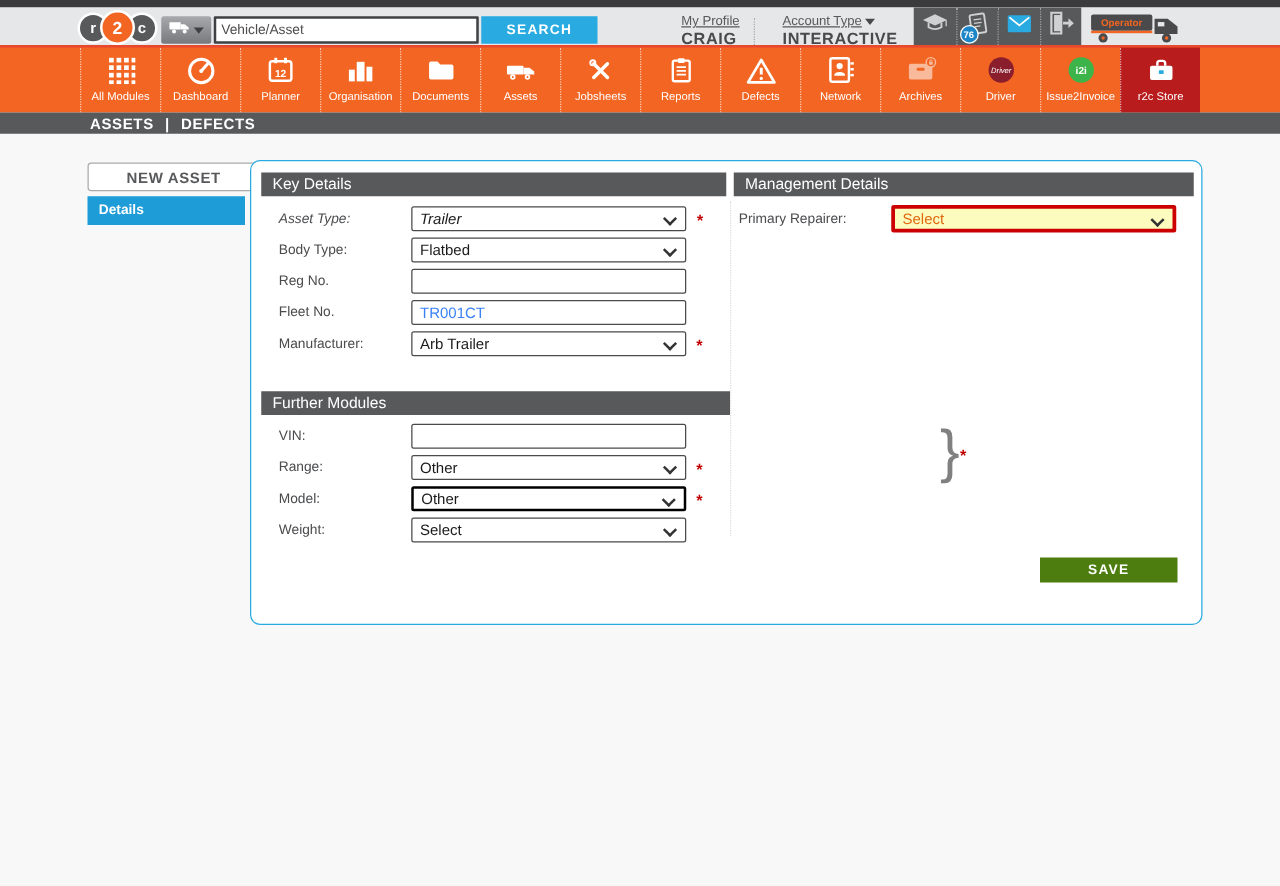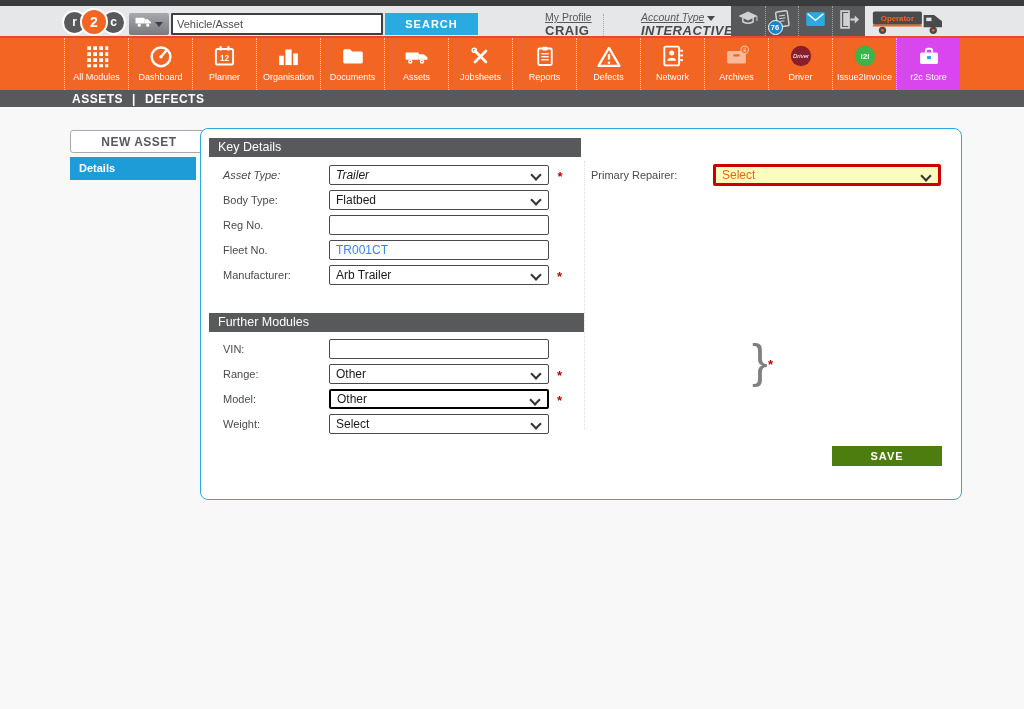--- a/index.html
+++ b/index.html
@@ -33,21 +33,21 @@
   .badge{position:absolute;left:2px;bottom:1px;width:13px;height:13px;border-radius:50%;background:#1c86c8;
     border:1px solid #fff;color:#fff;font-size:7.5px;font-weight:bold;display:flex;align-items:center;justify-content:center;}
   .operator{position:absolute;left:872px;top:2px;cursor:pointer;}
 
   
   .nav{position:absolute;left:0;top:36px;width:1024px;height:54px;background:#f26522;border-top:2px solid #e8482e;box-sizing:border-box;display:flex;padding-left:64px;}
   .nav-item{width:64px;height:100%;box-sizing:border-box;display:flex;flex-direction:column;align-items:center;justify-content:flex-start;
     border-left:1px dotted rgba(255,255,255,.65);cursor:pointer;padding-top:3px;}
   .nav-item .nico{height:30px;display:flex;align-items:center;justify-content:center;}
   .nav-item .nlabel{font-size:9px;color:#fff;white-space:nowrap;margin-top:1px;}
-  .nav-item.active{background:#d946ef;}
+  .nav-item.active{background:#b91c1c;}
   .nav-item.disabled .nico{opacity:.55;}
 
   
   .breadcrumb{position:absolute;left:0;top:90px;width:1024px;height:17px;background:#58595b;color:#fff;
     font-size:12px;font-weight:bold;display:flex;align-items:center;padding-left:72px;box-sizing:border-box;letter-spacing:.5px;}
   .breadcrumb .sep{margin:0 9px;font-weight:bold;}
 
   
   .new-asset-btn{position:absolute;left:70px;top:130px;width:138px;height:23px;background:#fff;border:1px solid #a7a9ac;
     border-radius:3px;font-family:"Liberation Sans",sans-serif;font-size:12px;font-weight:bold;color:#58595b;letter-spacing:.5px;cursor:pointer;}
@@ -105,21 +105,21 @@
     </div>
 
     <input class="search-input" type="text" placeholder="Vehicle/Asset" style="">
     <button class="search-btn">SEARCH</button>
 
     <div class="profile" style="left:545px;">
       <div class="lnk">My Profile</div>
       <div class="val">CRAIG</div>
     </div>
     <div class="profile-divider"></div>
-    <div class="profile" style="left:641px;font-style:italic;">
+    <div class="profile" style="left:626px;">
       <div class="lnk"><span>Account Type</span><span class="tiny-caret"></span></div>
       <div class="val">INTERACTIVE</div>
     </div>
 
     <div class="icon-tray">
       <div class="tray-cell">
         <span>
           <svg width="24" height="22" viewBox="0 0 32 32">
               <path d="M16 5 L30 11.5 16 18 2 11.5 z" fill="#cfd1d2"></path>
               <path d="M8.5 14.5 V20 q7.5 4.5 15 0 v-5.5" fill="none" stroke="#cfd1d2" stroke-width="2.2"></path>
@@ -367,20 +367,21 @@
     <span class="sep">|</span>
     <span>DEFECTS</span>
   </div>
 
   <button class="new-asset-btn">NEW ASSET</button>
   <div class="details-tab">Details</div>
 
   <div class="panel">
 
     <div class="sec-header" style="left:8px;top:9px;width:372px;">Key Details</div>
+    <div class="sec-header" style="left:386px;top:9px;width:368px;">Management Details</div>
     <div class="v-divider"></div>
 
     <div class="frow" style="top:36px;font-style:italic;">
       <span class="flabel">Asset Type:</span>
       <div class="fselect"><span>Trailer</span><span class="chev"></span></div>
       <span class="req">*</span>
     </div>
     <div class="frow" style="top:61px;">
       <span class="flabel">Body Type:</span>
       <div class="fselect"><span>Flatbed</span><span class="chev"></span></div>

